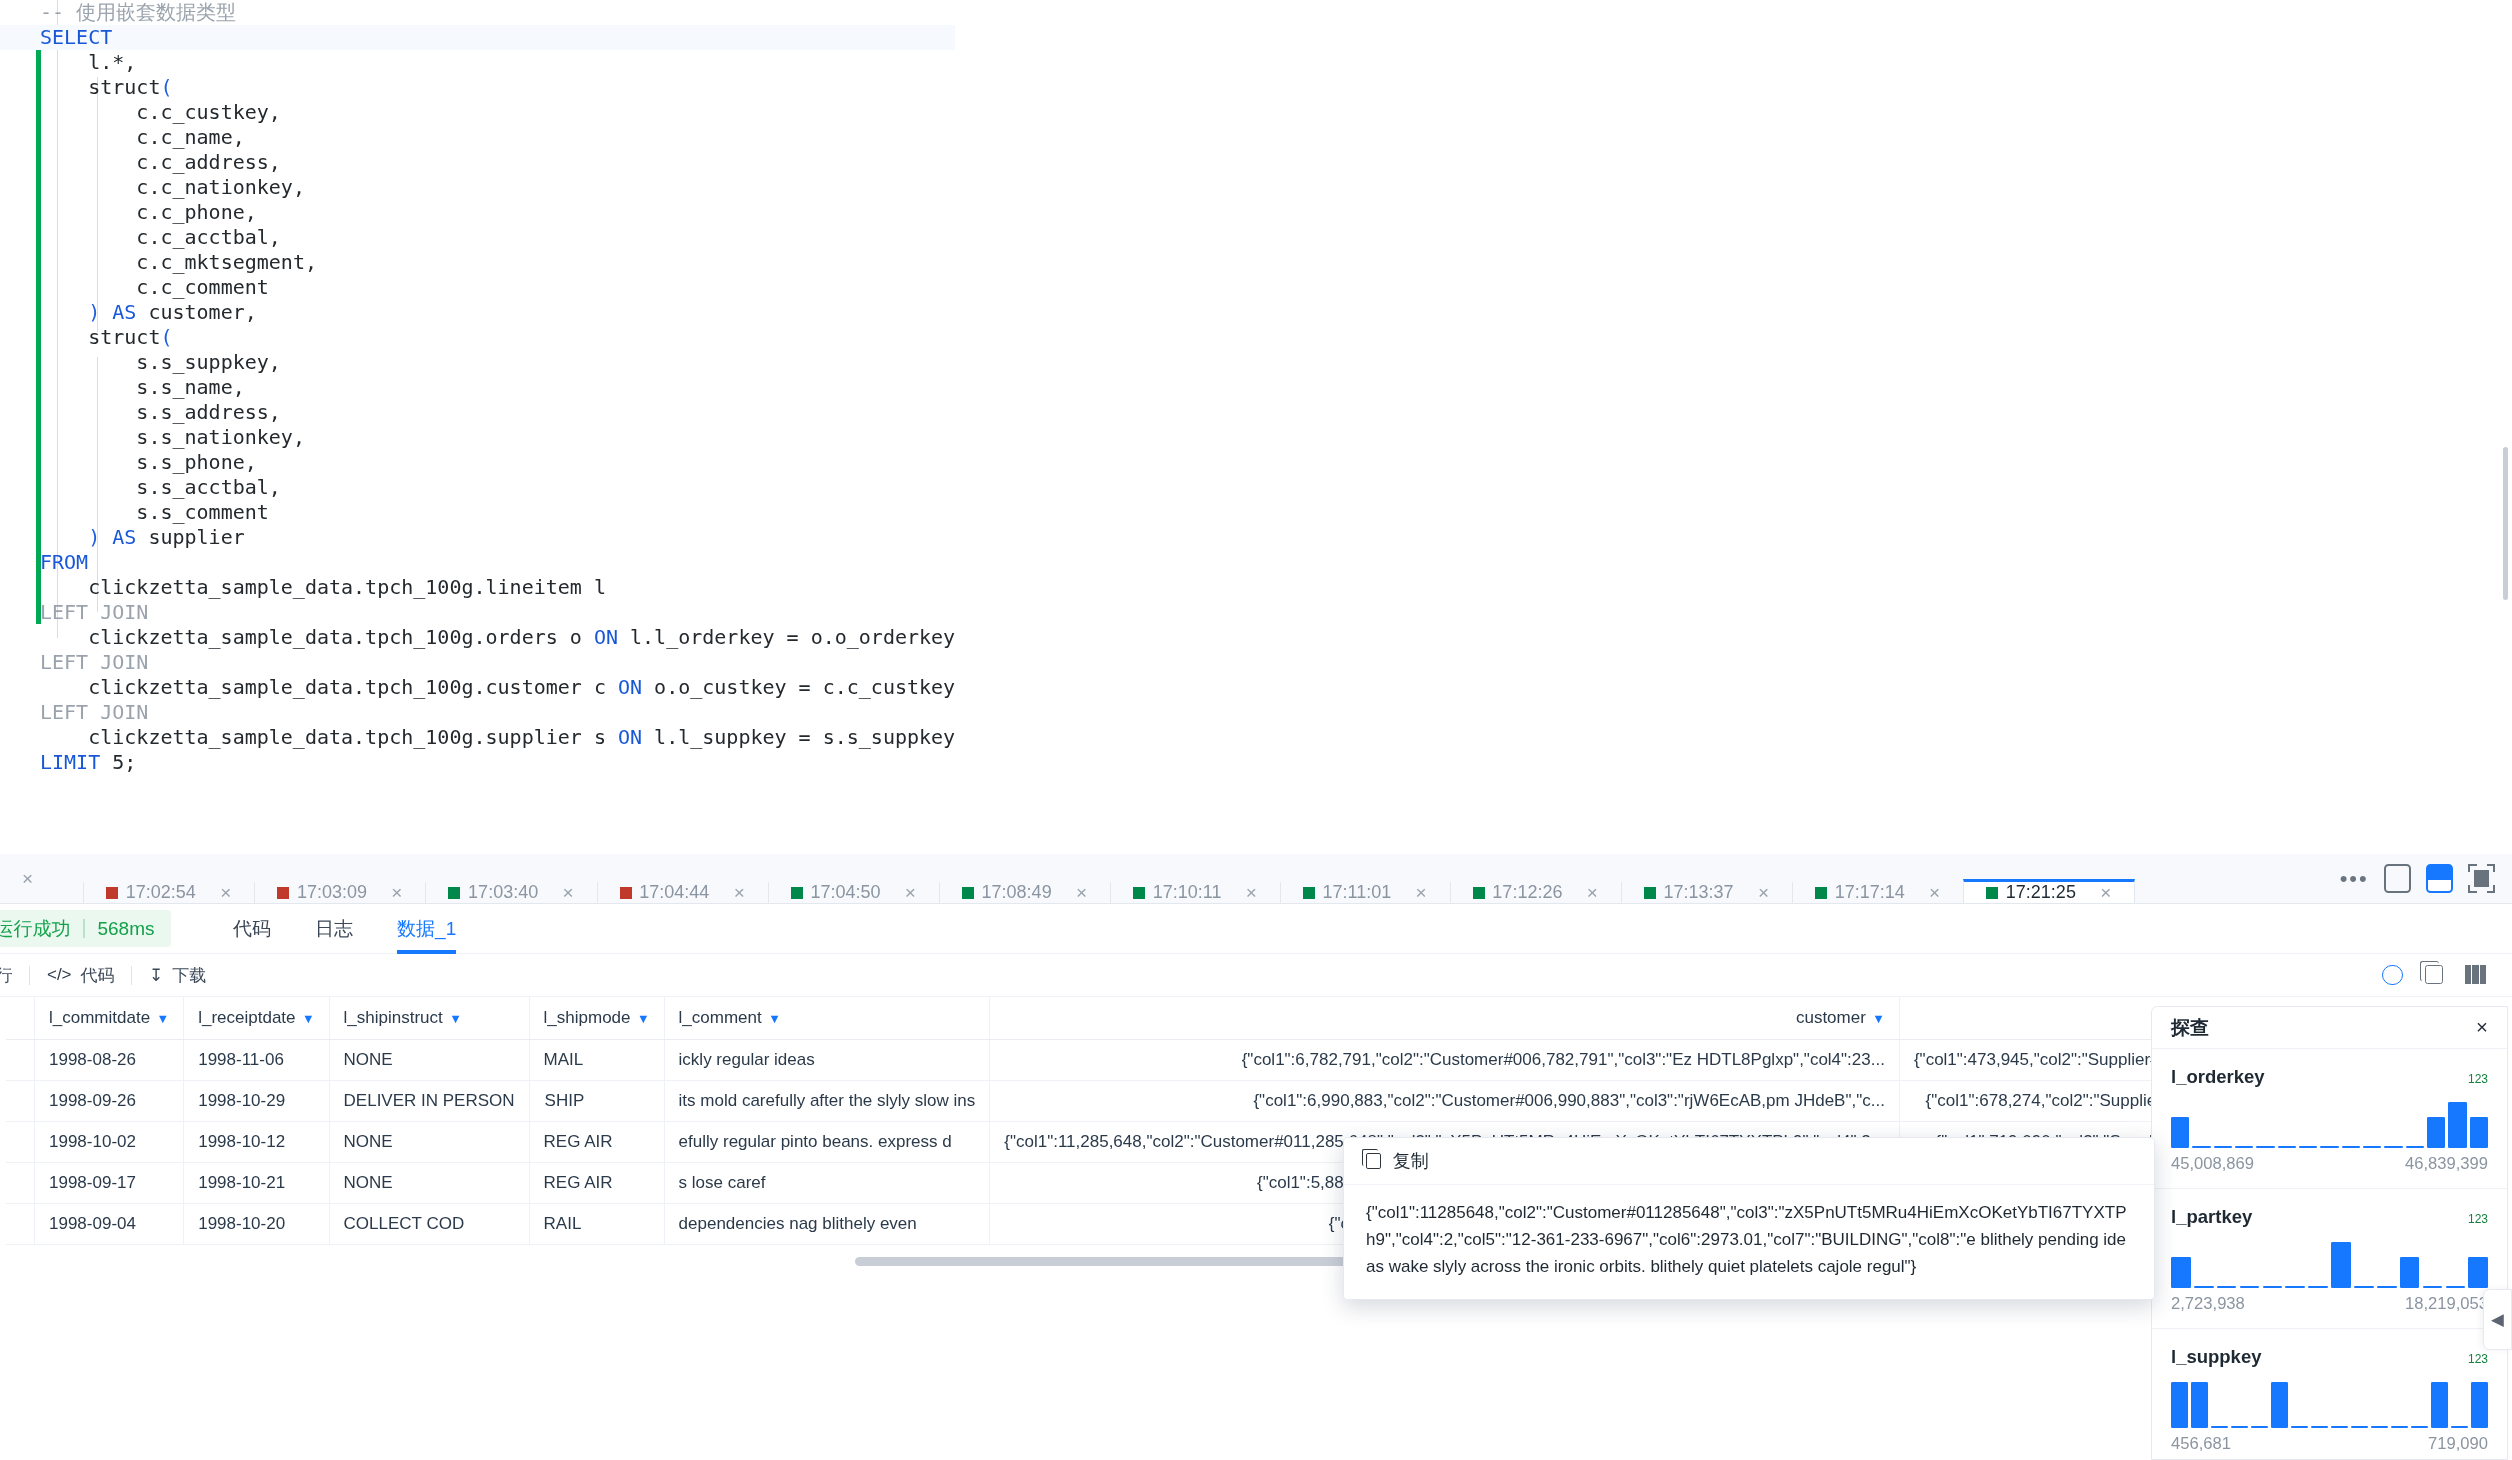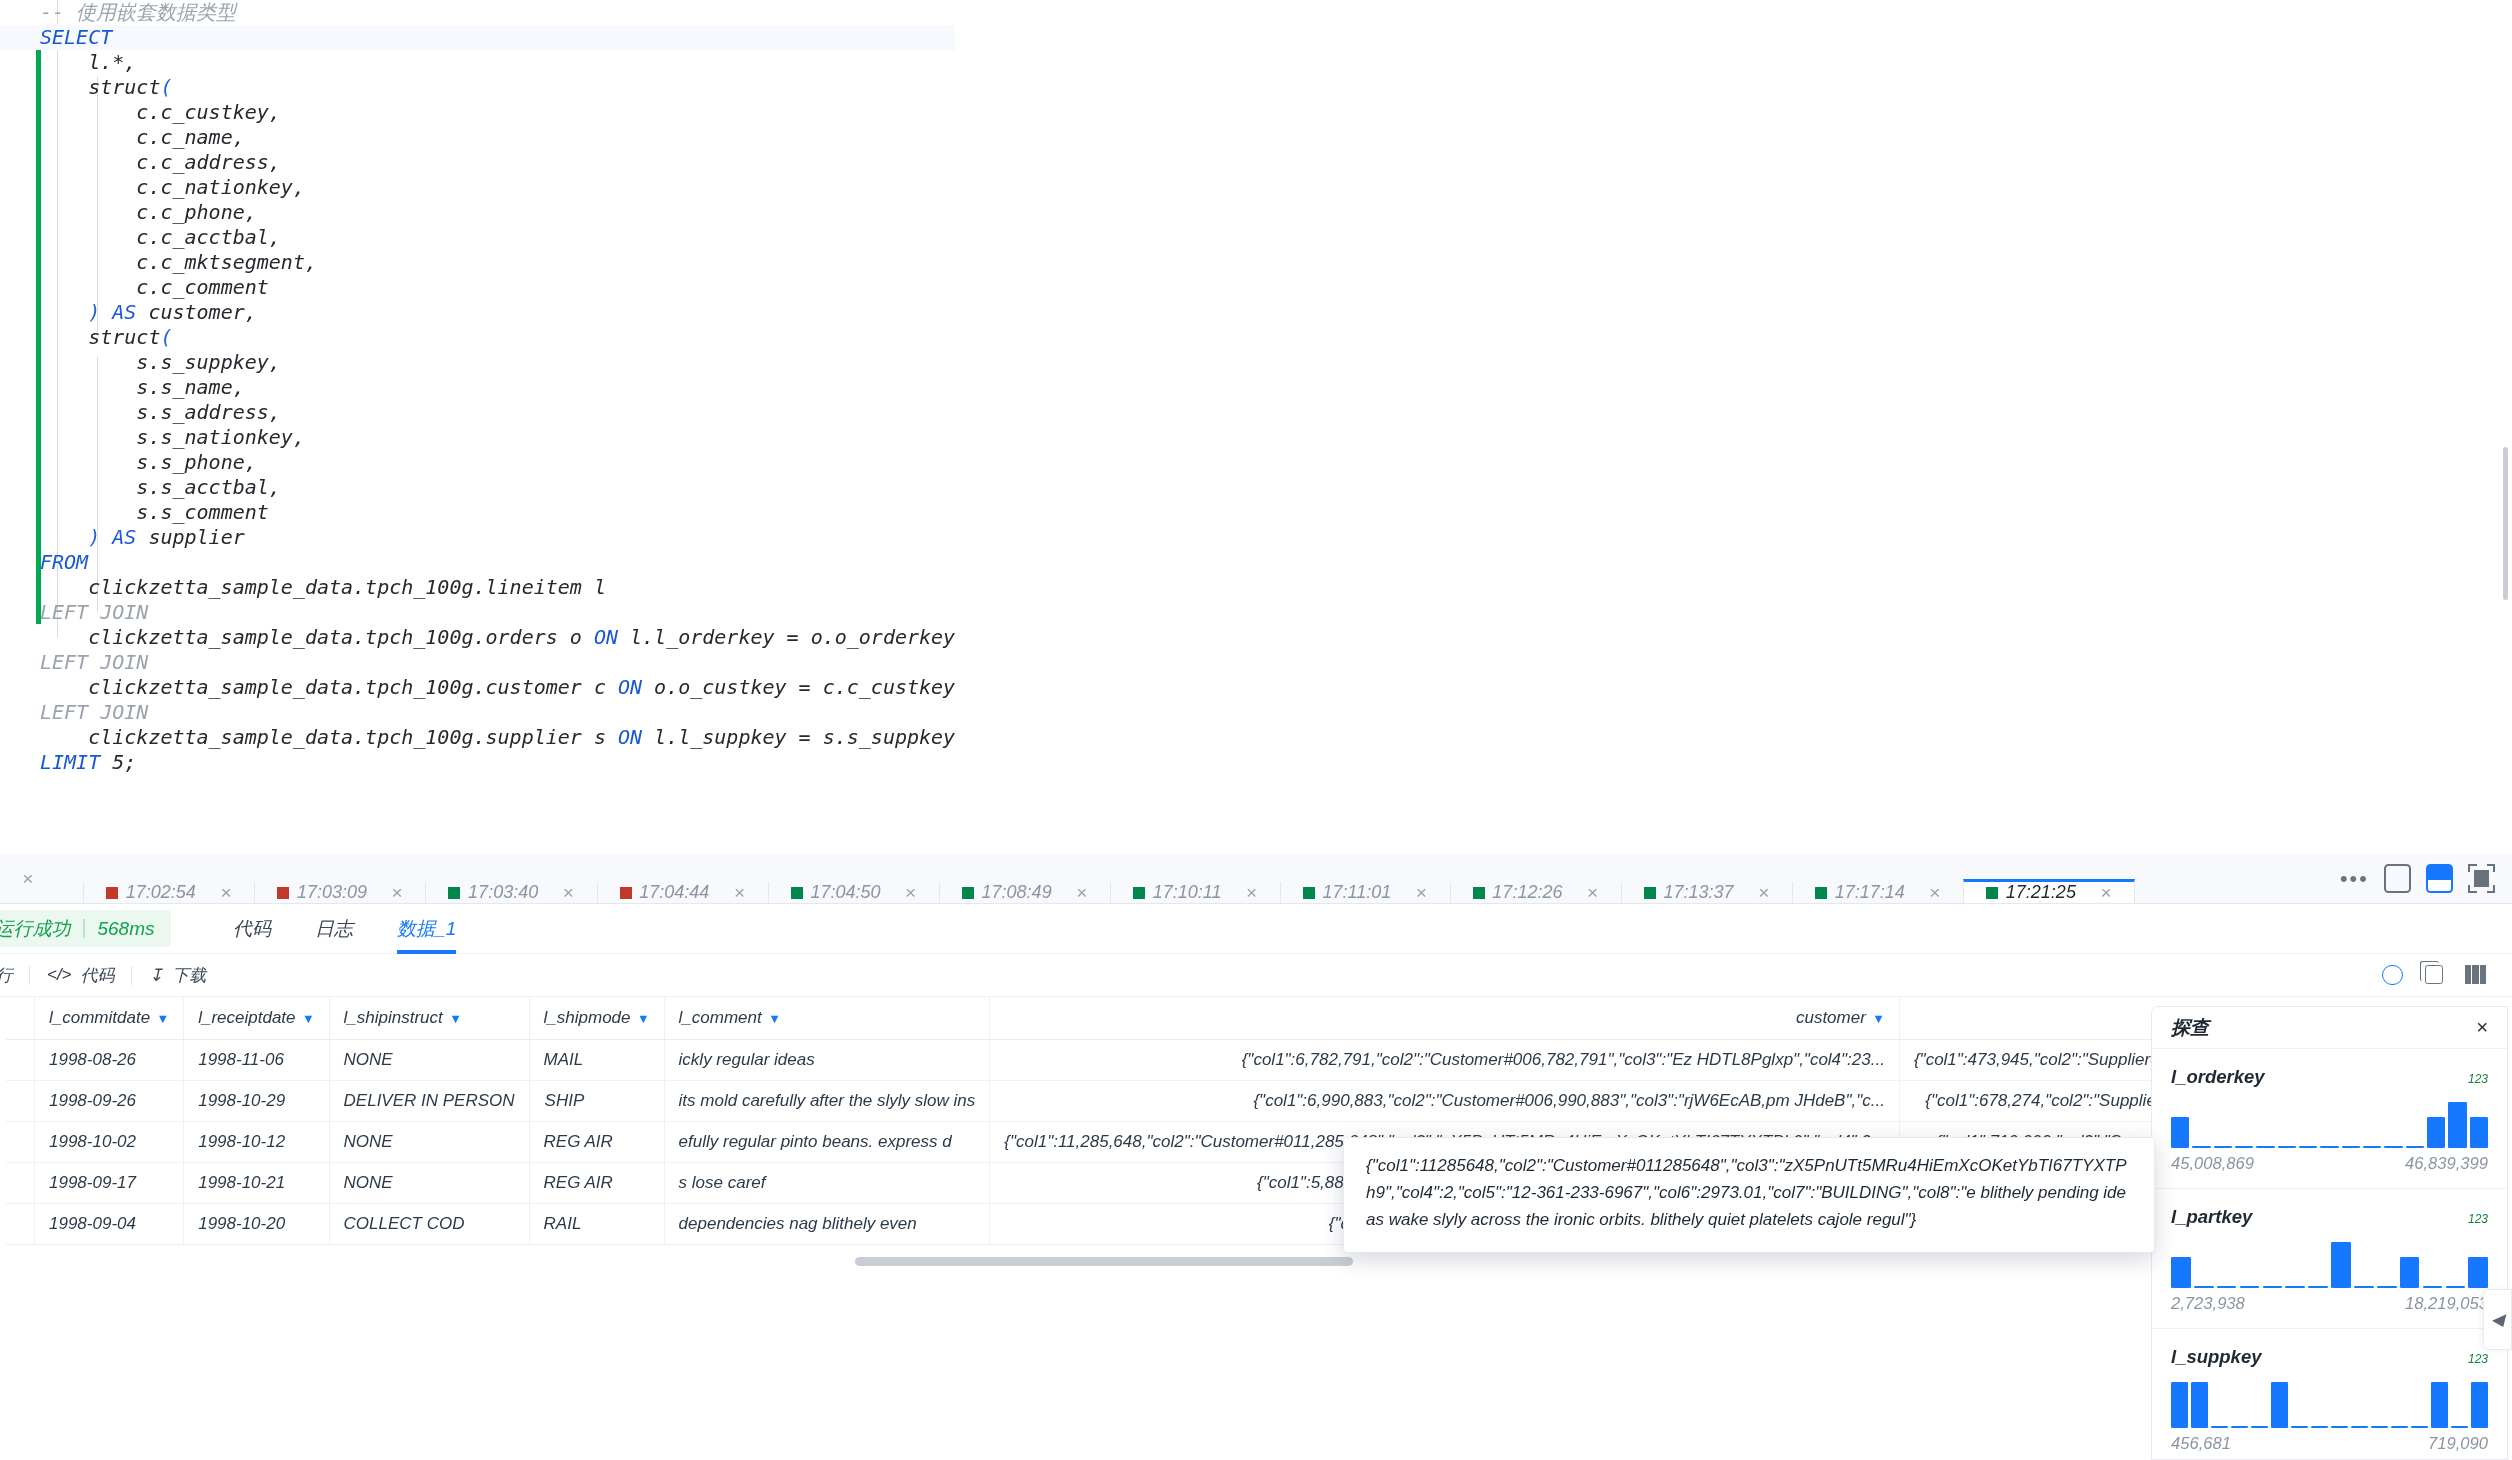--- a/index.html
+++ b/index.html
@@ -3,21 +3,21 @@
 <meta charset="utf-8">
 <style>
   * { box-sizing: border-box; }
   html, body {
     margin: 0; padding: 0;
     width: 2512px; height: 1460px;
     font-family: "Liberation Sans", sans-serif;
     background: #ffffff;
     overflow: hidden;
   }
-  #root { position: relative; width: 2512px; height: 1460px; font-style: italic; }
+  #root { position: relative; width: 2512px; height: 1460px; }
 
   
   .editor {
     position: absolute; left: 0; top: 0; width: 2512px; height: 854px;
     background: #ffffff;
     overflow: hidden;
   }
   .code-area {
     position: absolute; left: 0; top: 0;
     font-family: "DejaVu Sans Mono", monospace;
@@ -423,20 +423,24 @@
             <td style="width: 291px;"> dependencies nag blithely even</td>
             <td class="jsoncell" style="width: 582px;">{"col1":10,320,304,"col2":"Customer#010,320,304","col3":"4FHpqCWjTJ...</td>
             <td class="jsoncell" style="width: 560px;">{"col1":603,033,"col2":"Supplier#000,603,033","col3":"jPcjm0dmLcj...</td>
           </tr>
         </tbody>
     </table>
   </div>
   <div class="hscroll"></div>
 
   <div class="tip">
+    <div class="tip-head">
+      <span class="tip-copy-ic"></span>
+      <span>复制</span>
+    </div>
     <div class="tip-body">{"col1":11285648,"col2":"Customer#011285648","col3":"zX5PnUTt5MRu4HiEmXcOKetYbTI67TYXTPh9","col4":2,"col5":"12-361-233-6967","col6":2973.01,"col7":"BUILDING","col8":"e blithely pending ideas wake slyly across the ironic orbits. blithely quiet platelets cajole regul"}</div>
   </div>
 
   <div class="explore">
     <div class="exp-head">
       <span class="exp-title">探查</span>
       <span class="exp-x">×</span>
     </div>
     <div id="explore-host">
         <div class="exp-field">

